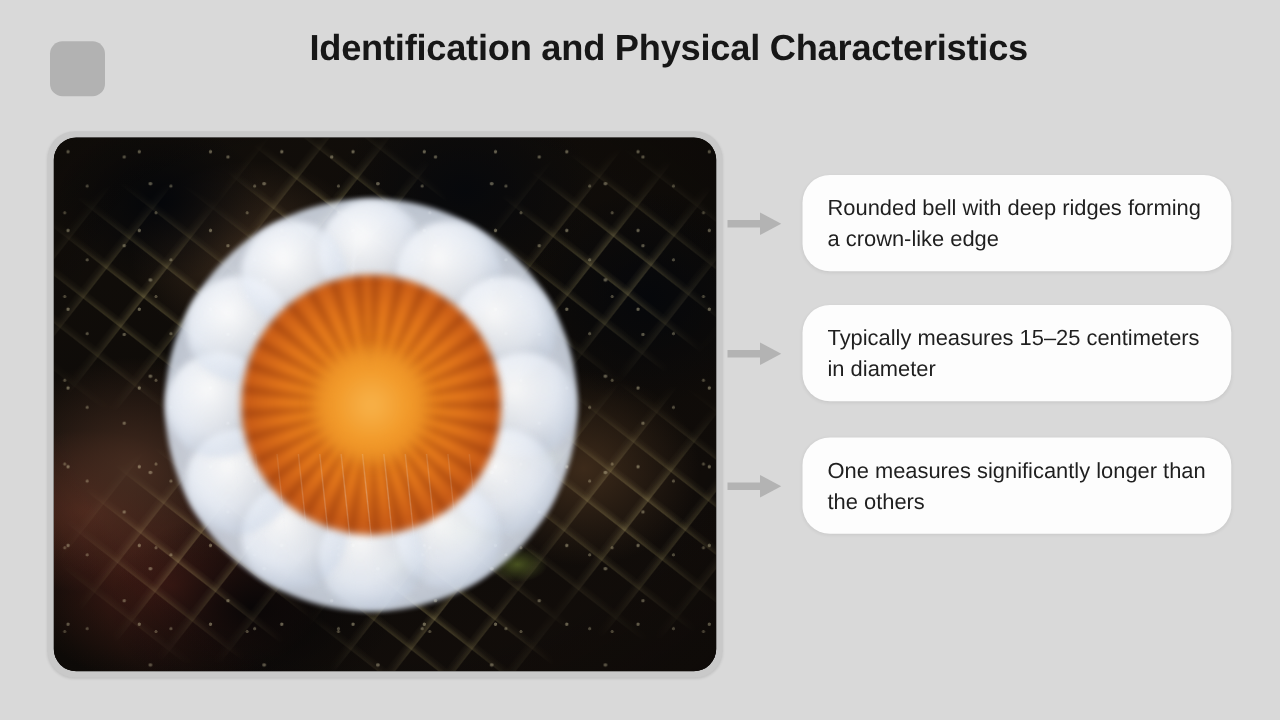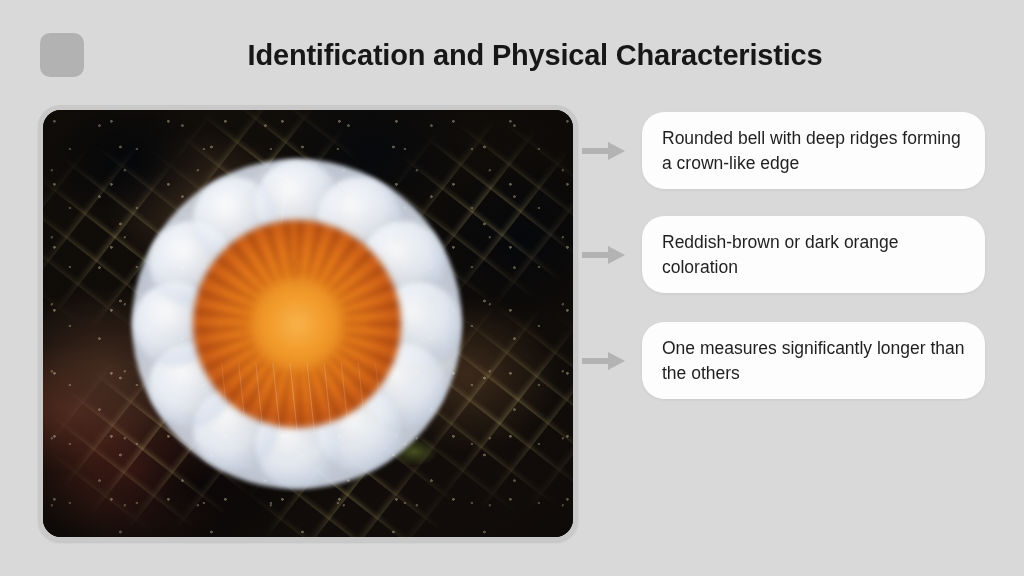--- a/index.html
+++ b/index.html
@@ -32,21 +32,21 @@
     width: 44px;
     height: 44px;
     background: #b2b2b2;
     border-radius: 10px;
   }
 
   
   .slide-title {
     position: absolute;
     left: 110px;
-    top: 36px;
+    top: 20px;
     width: 850px;
     text-align: center;
     font-size: 29px;
     font-weight: bold;
     color: #171717;
     letter-spacing: -0.2px;
     line-height: 38px;
     white-space: nowrap;
   }
 
@@ -269,21 +269,21 @@
     position: absolute;
     inset: 0;
     pointer-events: none;
     background: radial-gradient(ellipse 95% 95% at 50% 48%, rgba(0,0,0,0) 50%, rgba(0,0,0,0.42) 100%);
   }
 
   
   .callouts {
     position: absolute;
     left: 582px;
-    top: 104px;
+    top: 132px;
     width: 410px;
     height: 410px;
   }
 
   .callout-row {
     position: absolute;
     left: 0;
     width: 403px;
     height: 77px;
     display: flex;
@@ -385,30 +385,30 @@
     <div class="callout-row">
       <div class="arrow">
         <div class="shaft"></div>
           <div class="head"></div>
       </div>
       <div class="callout-card">
         <div class="callout-text">Rounded bell with deep ridges forming a crown-like edge</div>
       </div>
     </div>
 
-
     <div class="callout-row">
       <div class="arrow">
         <div class="shaft"></div>
           <div class="head"></div>
       </div>
       <div class="callout-card">
-        <div class="callout-text">Reddish-brown or dark orange coloration</div>
+        <div class="callout-text">Typically measures 15–25 centimeters in diameter</div>
       </div>
     </div>
+
 
     <div class="callout-row">
       <div class="arrow">
         <div class="shaft"></div>
           <div class="head"></div>
       </div>
       <div class="callout-card">
         <div class="callout-text">One measures significantly longer than the others</div>
       </div>
     </div>

